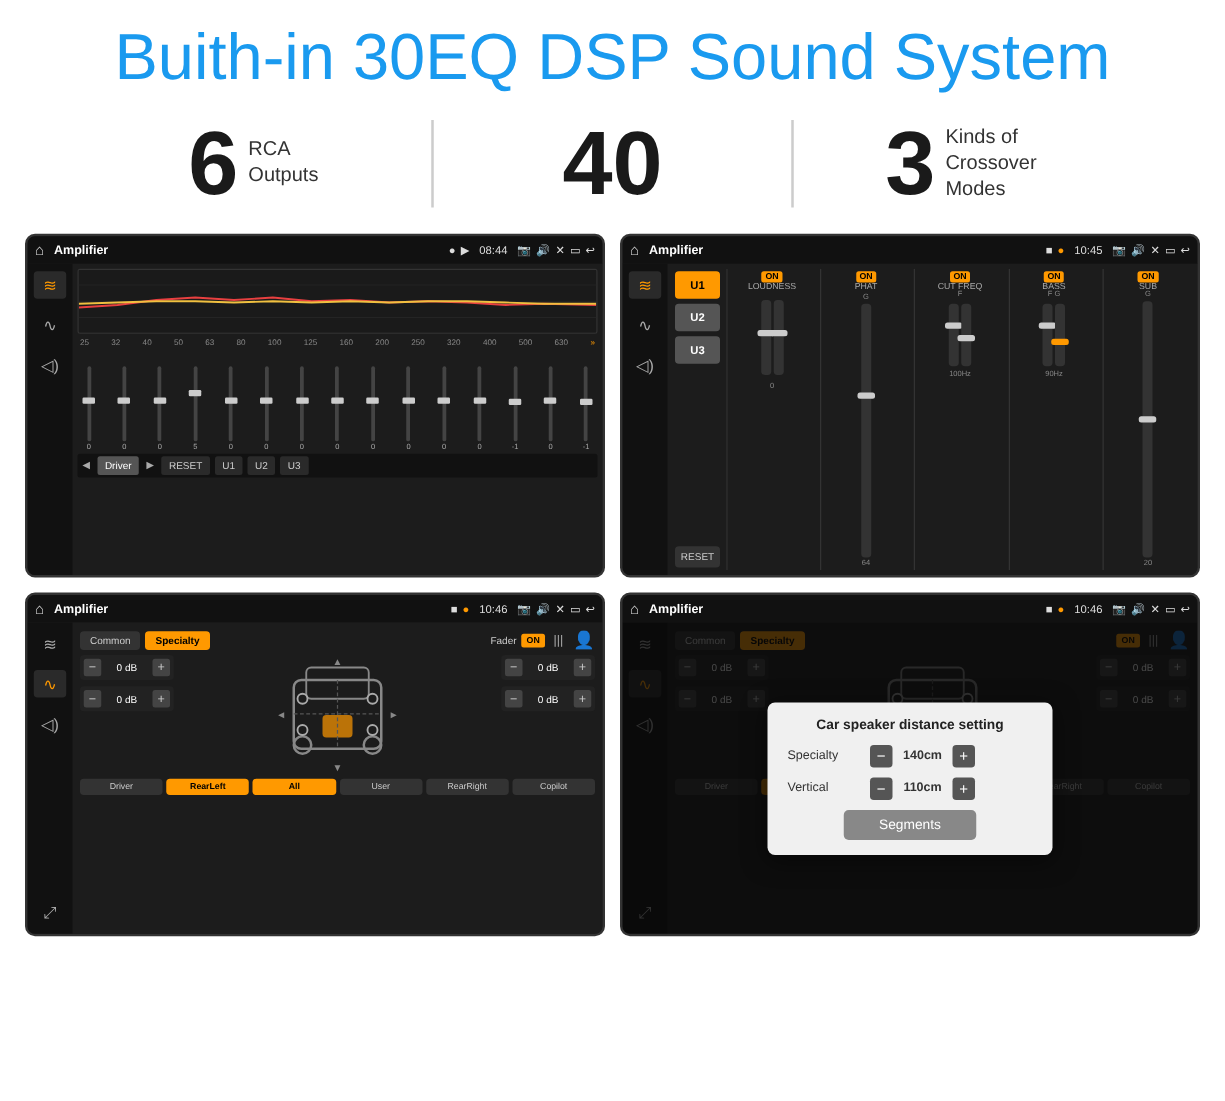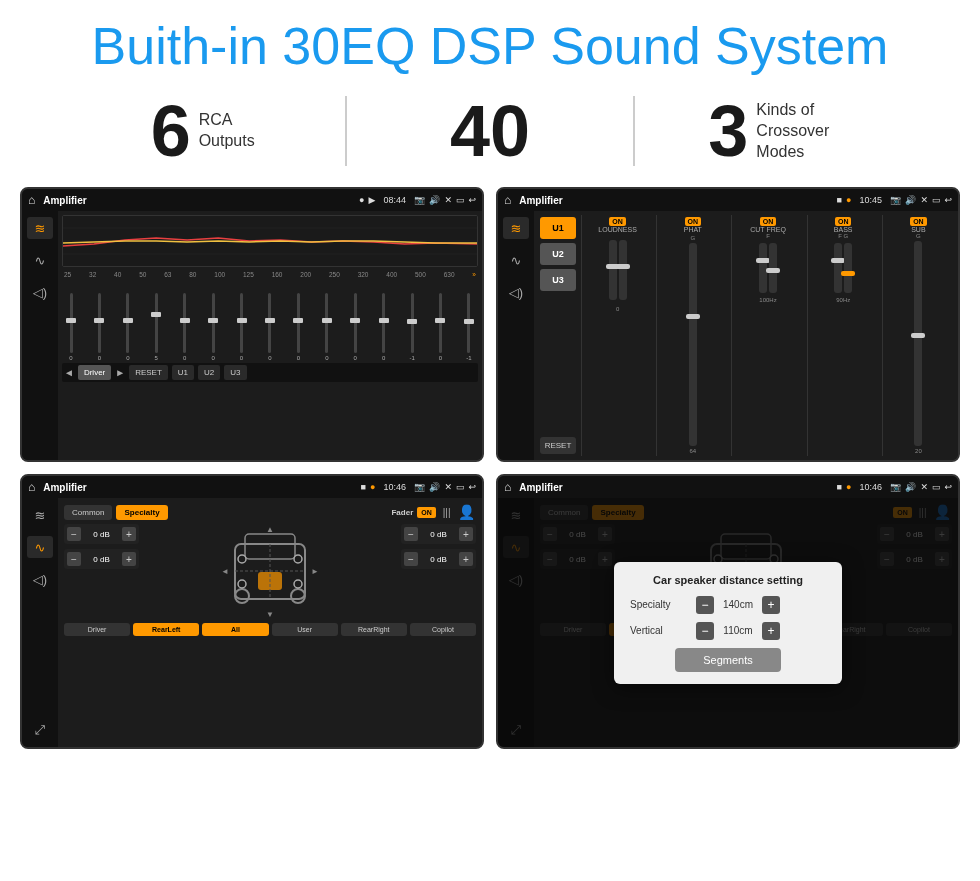--- a/index.html
+++ b/index.html
@@ -313,21 +313,20 @@
       cursor: pointer;
       border: none;
     }
 
     .tab-btn.active { background: #f90; color: #000; font-weight: bold; }
 
     .fader-label {
       font-size: 8px;
       color: #ccc;
       margin-left: auto;
-      font-weight: bold;
     }
 
     .on-toggle {
       background: #f90;
       color: #000;
       font-size: 7px;
       font-weight: bold;
       padding: 2px 4px;
       border-radius: 2px;
     }
@@ -452,20 +451,21 @@
       align-items: center;
       justify-content: center;
       line-height: 1;
     }
 
     .step-value {
       font-size: 10px;
       color: #333;
       min-width: 40px;
       text-align: center;
+      font-weight: bold;
     }
 
     .confirm-btn {
       background: #888;
       color: #fff;
       border: none;
       border-radius: 4px;
       padding: 6px 28px;
       font-size: 11px;
       cursor: pointer;

